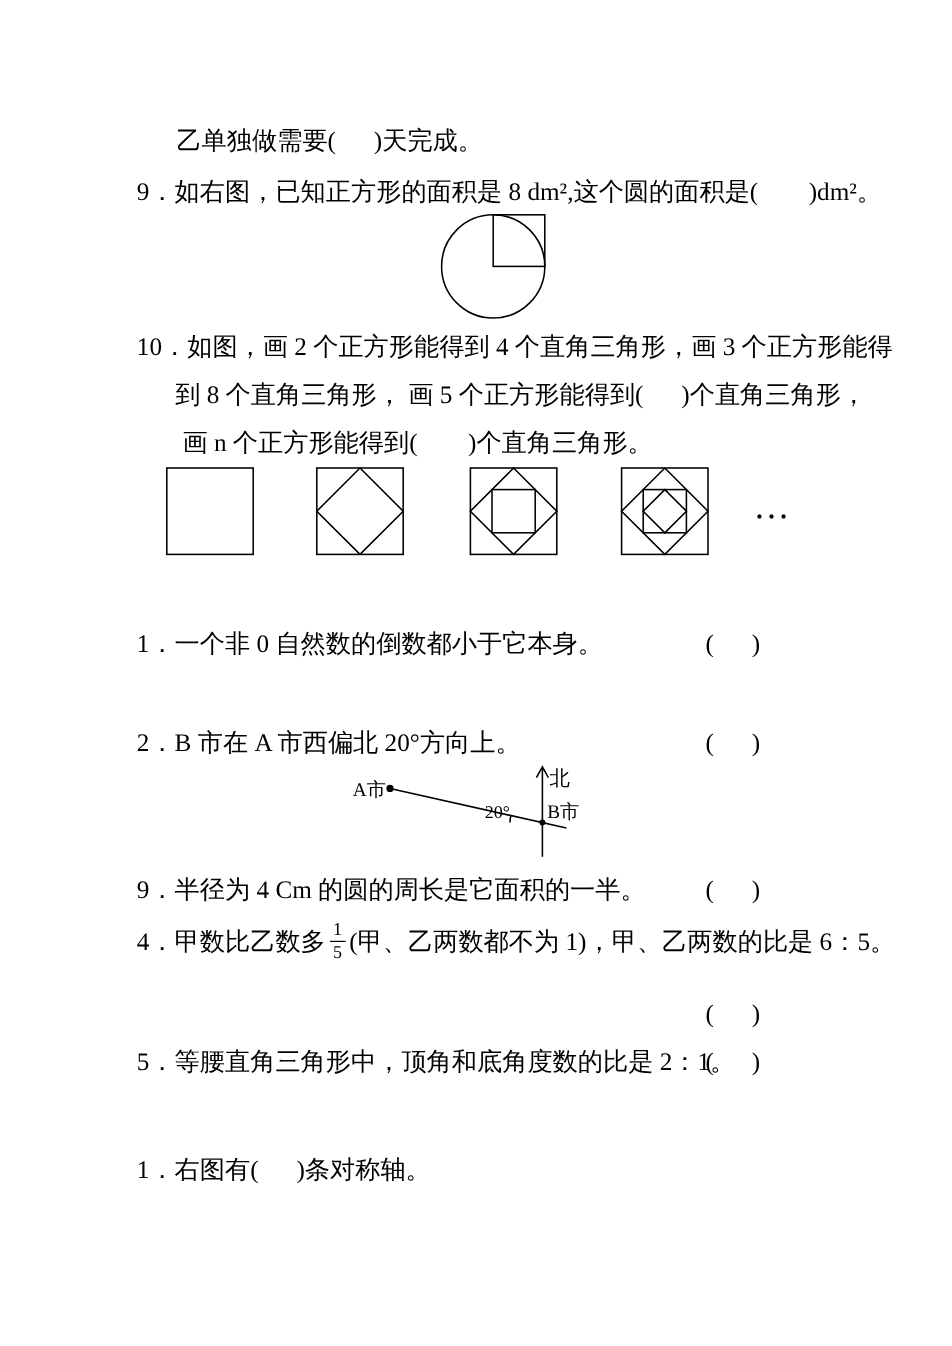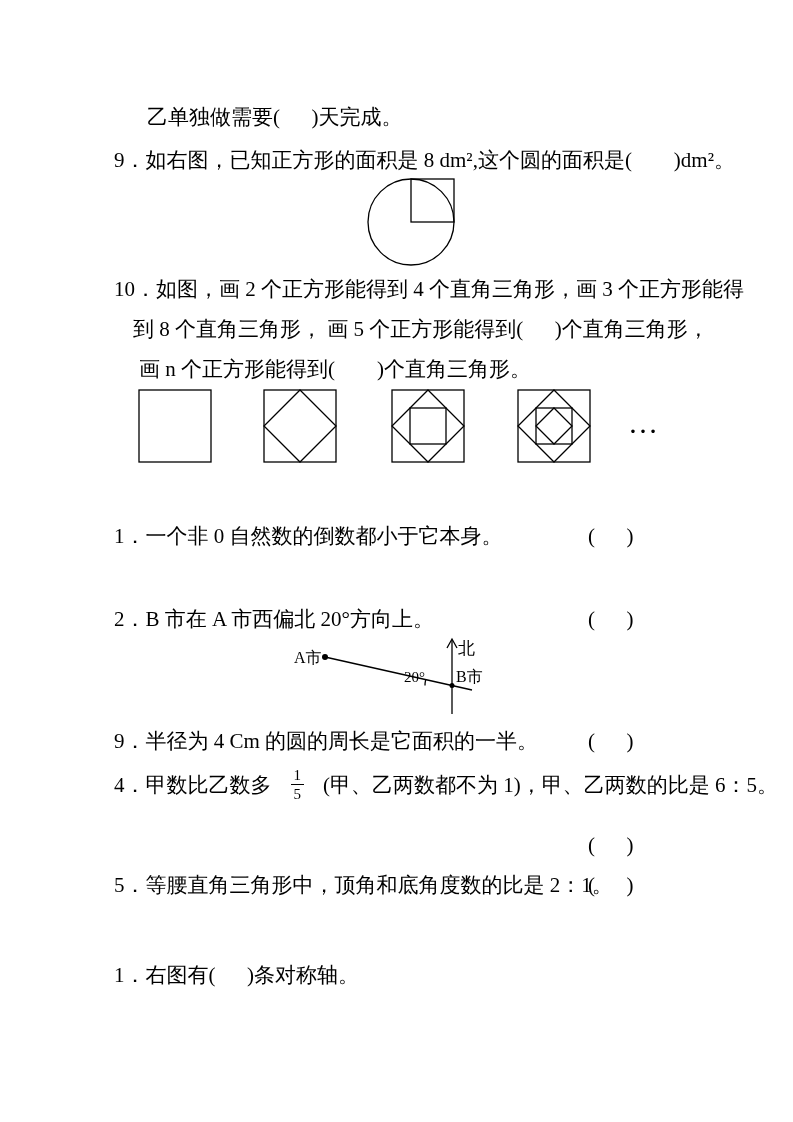--- a/index.html
+++ b/index.html
@@ -13,21 +13,21 @@
     font-size: 21px;
     overflow: hidden;
     text-align: right;
   }
   .line {
     position: absolute;
     white-space: pre;
     line-height: 28px;
   }
   .fig { position: absolute; }
-  .flexline { display: flex; align-items: center; white-space: pre; gap: 16px; }
+  .flexline { display: flex; align-items: center; white-space: pre; }
   .frac {
     display: inline-flex;
     flex-direction: column;
     align-items: center;
     font-size: 15px;
     line-height: 1.2;
     margin: 0 3px;
   }
   .fnum { border-bottom: 1px solid #000; padding: 0 3px; }
   .fden { padding: 0 3px; }
@@ -44,22 +44,22 @@
   <div class="line" style="left:147px; top:103px">乙单独做需要(      )天完成。</div>
 
   <div class="line" style="left:114px; top:146px">9．如右图，已知正方形的面积是 8 dm²,这个圆的面积是(        )dm²。</div>
 
   <svg class="fig" style="left:366px; top:173px" width="100" height="94" viewBox="0 0 100 94">
     <circle class="shape" cx="45" cy="49" r="43"></circle>
     <rect class="shape" x="45" y="6" width="43" height="43"></rect>
   </svg>
 
   <div class="line" style="left:114px; top:275px">10．如图，画 2 个正方形能得到 4 个直角三角形，画 3 个正方形能得</div>
-  <div class="line" style="left:133px; top:315px">到 8 个直角三角形， 画 5 个正方形能得到(      )个直角三角形，</div>
-  <div class="line" style="left:139px; top:355px">画 n 个正方形能得到(        )个直角三角形。</div>
+  <div class="line" style="left:146px; top:315px">到 8 个直角三角形， 画 5 个正方形能得到(      )个直角三角形，</div>
+  <div class="line" style="left:152px; top:355px">画 n 个正方形能得到(        )个直角三角形。</div>
 
   <svg class="fig" style="left:137px; top:388px" width="76" height="76" viewBox="0 0 76 76">
     <rect class="shape" x="2" y="2" width="72" height="72"></rect>
   </svg>
 
   <svg class="fig" style="left:262px; top:388px" width="76" height="76" viewBox="0 0 76 76">
     <rect class="shape" x="2" y="2" width="72" height="72"></rect>
     <polygon class="shape" points="38,2 74,38 38,74 2,38"></polygon>
   </svg>
 

